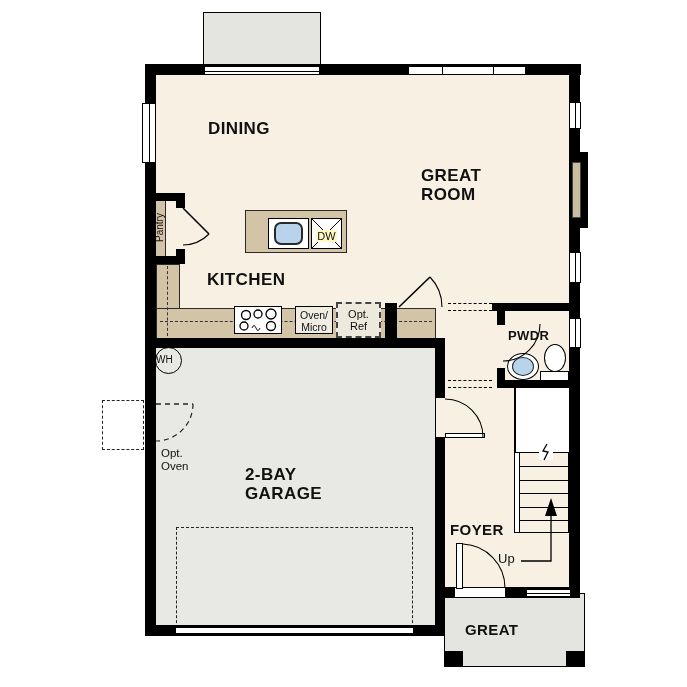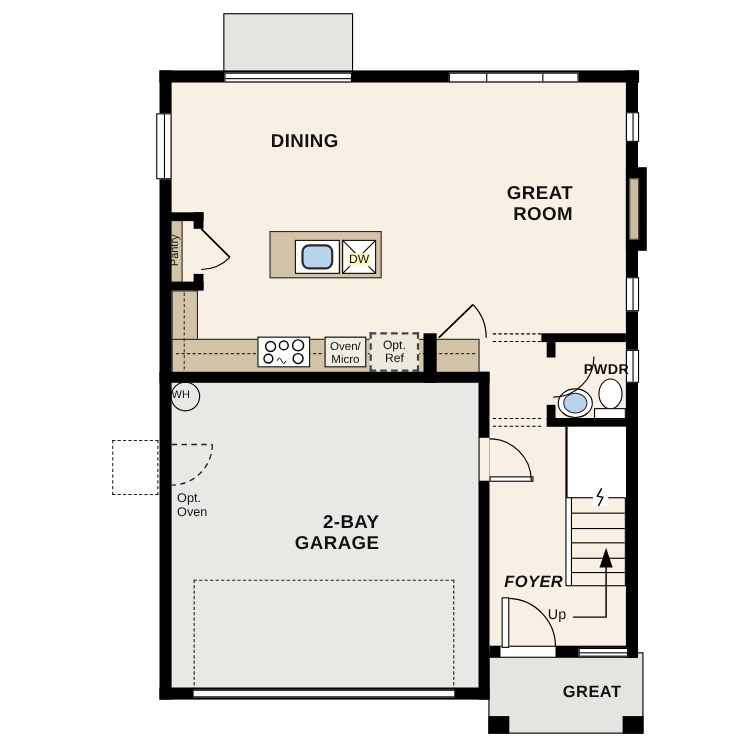--- a/index.html
+++ b/index.html
@@ -18,21 +18,21 @@
   .win{background:#fff;border:1px solid #000;box-sizing:border-box;}
   .win .mid-h{position:absolute;left:0;right:0;top:50%;height:1px;background:#000;}
   .win .mid-v{position:absolute;top:0;bottom:0;left:50%;width:1px;background:#000;}
   .win .mull{position:absolute;top:0;bottom:0;width:1px;background:#000;}
   
   .dash-rect{border:1.5px dashed #222;box-sizing:border-box;background:transparent;}
   .dash-open{background:var(--floor,#f8f0e3);border-top:1.5px dashed #000;border-bottom:1.5px dashed #000;box-sizing:border-box;}
   .dashline-h{border-top:1.5px dashed #333;height:0;}
   .dashline-v{border-left:1.5px dashed #333;width:0;}
   
-  .lbl{font-weight:bold;text-align:right;letter-spacing:.4px;line-height:1.12;}
+  .lbl{font-weight:bold;text-align:left;letter-spacing:.4px;line-height:1.12;}
   .lbl-lg{font-size:17px;}
   .lbl-md{font-size:15px;}
   .lbl-sm{font-size:13px;}
   .lbl-title{font-size:20px;text-align:left;letter-spacing:.5px;}
   .note{font-size:11.5px;line-height:13px;font-weight:normal;}
   .boxtext{font-size:10.5px;line-height:12px;text-align:center;font-weight:normal;}
   .circle{border:1.5px solid #000;border-radius:50%;box-sizing:border-box;background:transparent;
           text-align:left;font-size:10px;}
   .ellipse{border:1.5px solid #000;border-radius:50%;box-sizing:border-box;background:#fff;}
   .pantry-shelf{background:var(--counter,#d3c4a7);border:1px solid #2a2a2a;box-sizing:border-box;}
@@ -201,26 +201,27 @@
 
   <div class="abs" style="left:311px;top:226px;width:31px;text-align:center;">
     <span style="background:#fef9c3;font-size:11px;padding:0 1px;">DW</span>
   </div>
 
   <div class="abs lbl lbl-lg" style="left:208px;top:119px;width:100px;">DINING</div>
   <div class="abs lbl lbl-lg" style="left:421px;top:166px;width:100px;">
     <span>GREAT</span><br>
     <span>ROOM</span>
   </div>
+  <div class="abs lbl lbl-lg" style="left:207px;top:270px;width:100px;">KITCHEN</div>
   <div class="abs lbl lbl-sm" style="left:508px;top:329px;width:64px;">PWDR</div>
   <div class="abs lbl lbl-lg" style="left:245px;top:465px;width:100px;">
     <span>2-BAY</span><br>
     <span>GARAGE</span>
   </div>
-  <div class="abs lbl lbl-md" style="left:450px;top:522px;width:62px;font-style:italic;">FOYER</div>
+  <div class="abs lbl lbl-md" style="left:450px;top:522px;width:62px;">FOYER</div>
   <div class="abs lbl lbl-md" style="left:465px;top:622px;width:100px;">GREAT</div>
   <div class="abs note" style="left:498px;top:552px;font-size:13px;">Up</div>
   <div class="abs note" style="left:161px;top:447px;">
     <span>Opt.</span><br>
     <span>Oven</span>
   </div>
 
 </div>
 
 </body></html>

